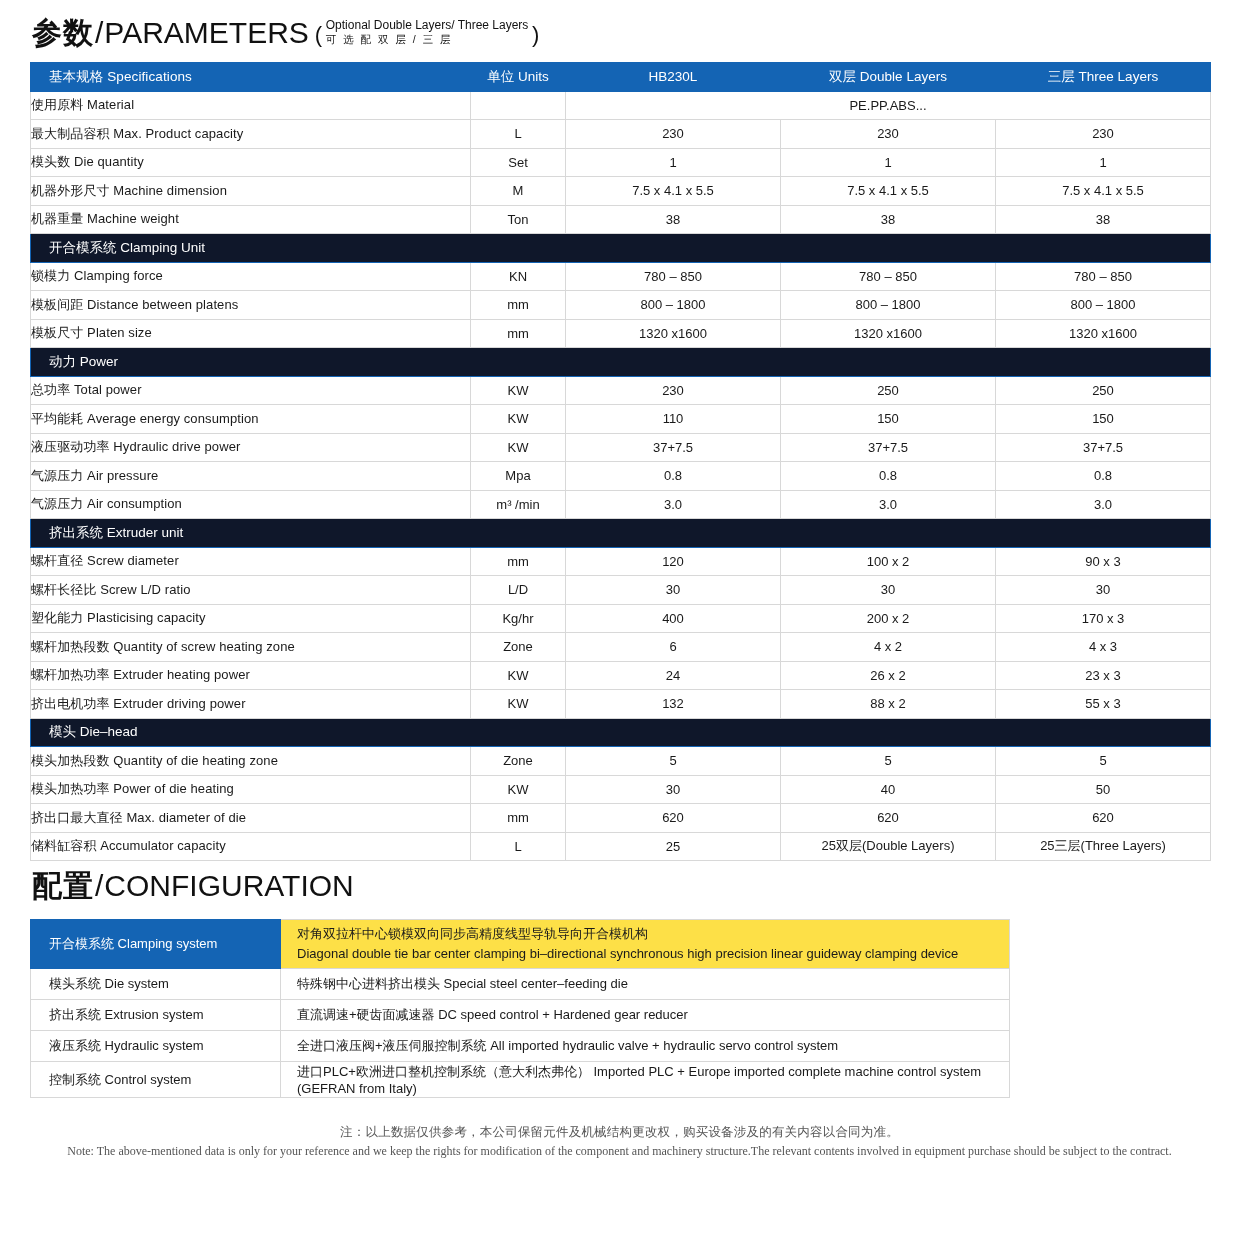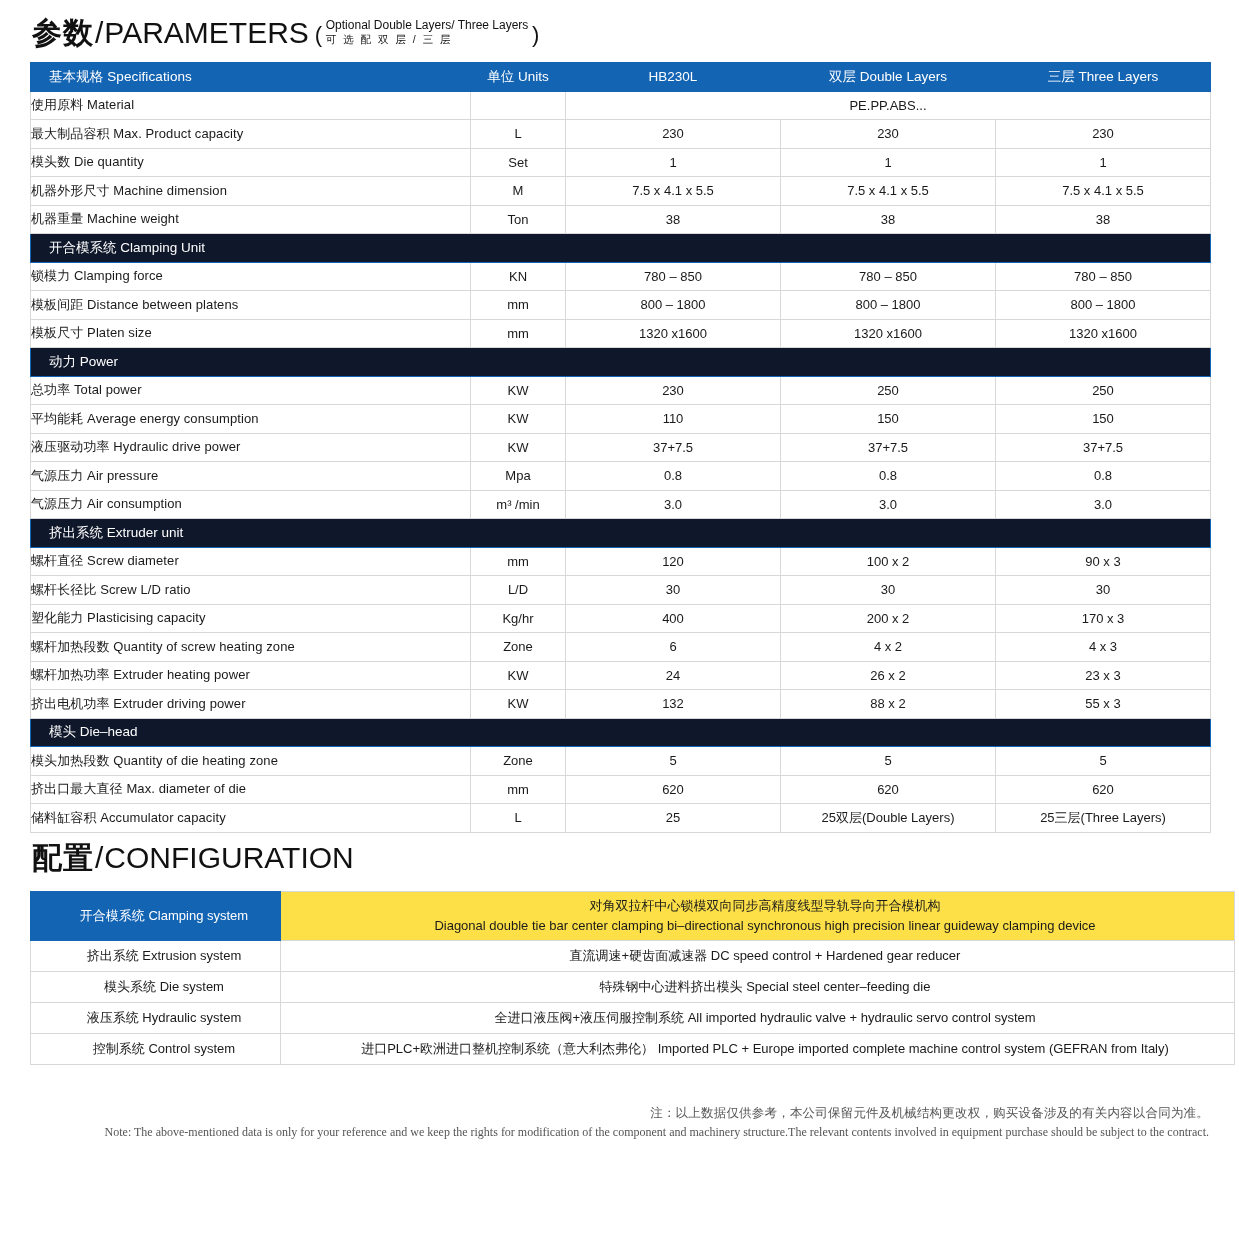--- a/index.html
+++ b/index.html
@@ -114,23 +114,22 @@
     color: #ffffff;
     border: 1px solid #1464b4;
     font-size: 13.5px;
     padding-left: 18px;
   }
 
   
   table.config {
     margin-top: 18px;
     border-collapse: collapse;
-    width: 1205px;
+    width: 980px;
     table-layout: fixed;
-    text-align: center;
   }
   table.config td {
     border: 1px solid #d8d8d8;
     font-size: 13px;
     color: #1a1a1a;
     vertical-align: middle;
   }
   .cfg-label { width: 250px; padding-left: 18px; height: 28px; }
   .cfg-value { padding-left: 16px; height: 28px; }
   tr.cfg-first td {
@@ -144,22 +143,22 @@
     color: #1a1a1a;
     border: 1px solid #d8d8d8;
     line-height: 1.55;
     padding-top: 4px;
     padding-bottom: 4px;
   }
   .cfg-value .line { display: block; }
 
   
   .footnote {
-    margin-top: 38px;
-    text-align: right;
+    margin-top: 24px;
+    text-align: center;
     color: #555;
     font-size: 12.5px;
     line-height: 1.6;
   }
   .footnote .fn-cn { letter-spacing: .2px; }
   .footnote .fn-en { font-family: "Liberation Serif", serif; font-size: 12px; }
 </style>
 </head>
 <body>
 
@@ -344,20 +343,27 @@
         <td colspan="5">模头 Die–head</td>
       </tr>
       <tr>
         <td class="spec">模头加热段数 Quantity of die heating zone</td>
         <td class="center">Zone</td>
         <td class="center">5</td>
         <td class="center">5</td>
         <td class="center">5</td>
       </tr>
       <tr>
+        <td class="spec">模头加热功率 Power of die heating</td>
+        <td class="center">KW</td>
+        <td class="center">30</td>
+        <td class="center">40</td>
+        <td class="center">50</td>
+      </tr>
+      <tr>
         <td class="spec">挤出口最大直径 Max. diameter of die</td>
         <td class="center">mm</td>
         <td class="center">620</td>
         <td class="center">620</td>
         <td class="center">620</td>
       </tr>
       <tr>
         <td class="spec">储料缸容积 Accumulator capacity</td>
         <td class="center">L</td>
         <td class="center">25</td>
@@ -380,26 +386,26 @@
       </colgroup>
     <tbody>
       <tr class="cfg-first">
         <td class="cfg-label">开合模系统 Clamping system</td>
         <td class="cfg-value">
           <span class="line">对角双拉杆中心锁模双向同步高精度线型导轨导向开合模机构</span>
           <span class="line">Diagonal double tie bar center clamping bi–directional synchronous high precision linear guideway clamping device</span>
         </td>
       </tr>
       <tr>
+        <td class="cfg-label">模头系统 Die system</td>
+        <td class="cfg-value">特殊钢中心进料挤出模头 Special steel center–feeding die</td>
+      </tr>
+      <tr>
         <td class="cfg-label">挤出系统 Extrusion system</td>
         <td class="cfg-value">直流调速+硬齿面减速器 DC speed control + Hardened gear reducer</td>
-      </tr>
-      <tr>
-        <td class="cfg-label">模头系统 Die system</td>
-        <td class="cfg-value">特殊钢中心进料挤出模头 Special steel center–feeding die</td>
       </tr>
       <tr>
         <td class="cfg-label">液压系统 Hydraulic system</td>
         <td class="cfg-value">全进口液压阀+液压伺服控制系统 All imported hydraulic valve + hydraulic servo control system</td>
       </tr>
       <tr>
         <td class="cfg-label">控制系统 Control system</td>
         <td class="cfg-value">进口PLC+欧洲进口整机控制系统（意大利杰弗伦） Imported PLC + Europe imported complete machine control system (GEFRAN from Italy)</td>
       </tr>
     </tbody>

